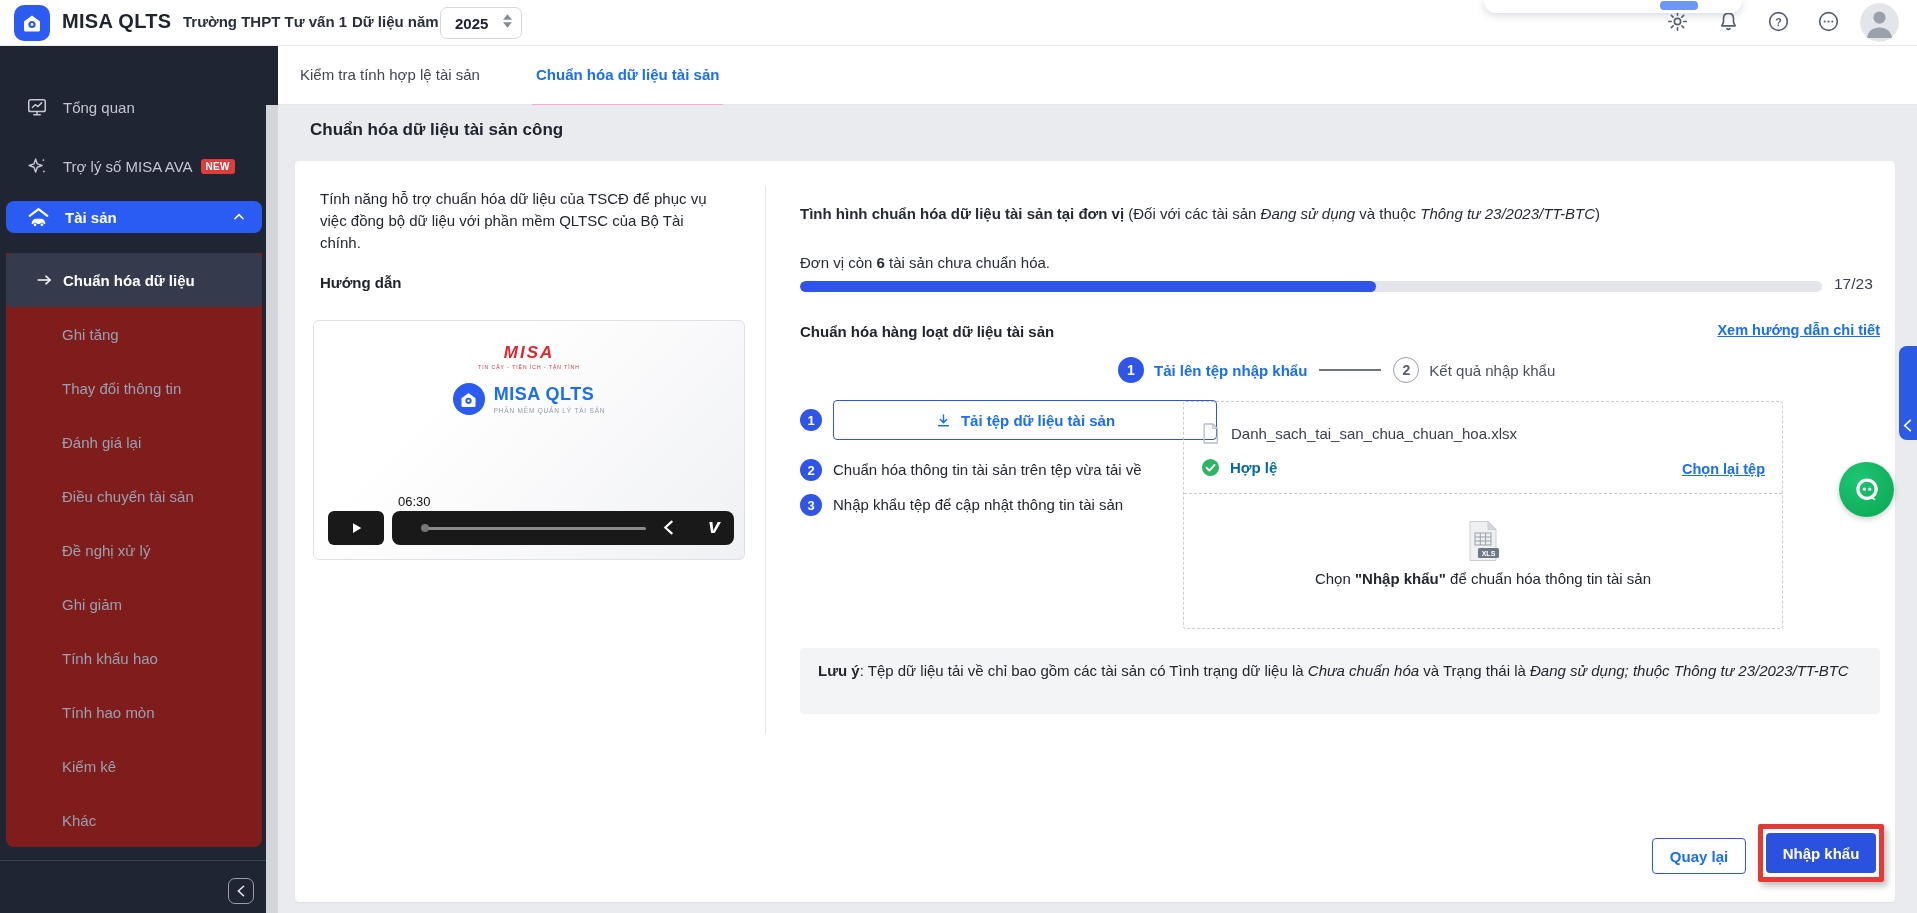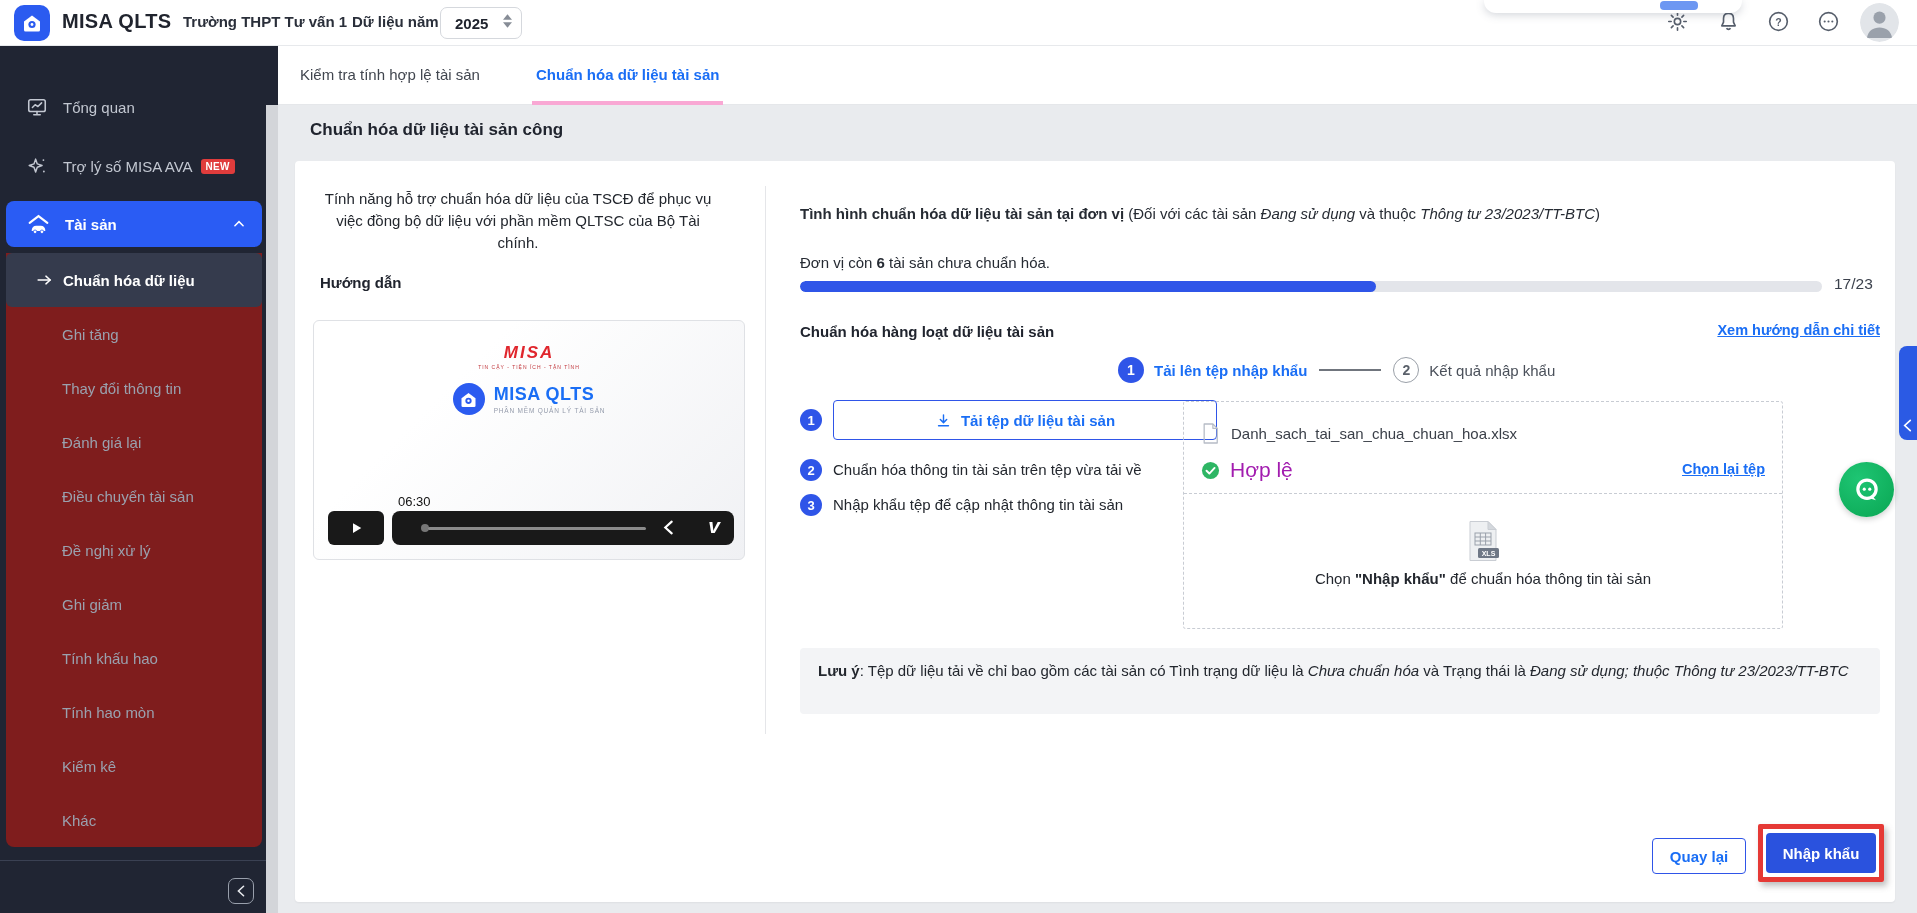--- a/index.html
+++ b/index.html
@@ -21,42 +21,42 @@
   .popup-cut { position:absolute; left:1484px; top:0; width:258px; height:13px; background:#fff; border-radius:0 0 12px 12px; box-shadow:0 2px 8px rgba(80,90,110,.25); z-index:40; }
   .popup-cut .pill { position:absolute; left:176px; top:1px; width:38px; height:9px; border-radius:4px; background:#6d97f2; }
 
   
   .sidebar { position:absolute; left:0; top:46px; width:278px; height:867px; background:#202533; z-index:20; }
   .scrollstrip { position:absolute; left:266px; top:59px; width:12px; height:808px; background:#d3d5d9; }
   .side-item { position:absolute; left:0; width:262px; height:48px; display:flex; align-items:center; cursor:pointer; }
   .side-item .sicon { width:24px; margin-left:26px; display:flex; }
   .side-item .slab { margin-left:13px; font-size:15px; color:#c2c7d1; }
   .badge-new { margin-left:8px; background:#e03c3c; color:#fff; font-size:10px; font-weight:bold; padding:2px 5px; border-radius:3px; letter-spacing:.3px; }
-  .side-active { position:absolute; left:6px; top:155px; width:256px; height:46px; background:#2a5cf4; border-radius:8px; display:flex; align-items:center; cursor:pointer; }
+  .side-active { position:absolute; left:6px; top:155px; width:256px; height:32px; background:#2a5cf4; border-radius:8px; display:flex; align-items:center; cursor:pointer; }
   .side-active .sicon { width:26px; margin-left:20px; display:flex; }
   .side-active .slab { margin-left:13px; font-size:15px; font-weight:bold; color:#fff; }
   .side-active .chev { margin-left:auto; margin-right:16px; display:flex; }
   .submenu { position:absolute; left:6px; top:207px; width:256px; height:594px; background:#7f1d1d; border-radius:0 0 8px 8px; }
   .subitem { height:54px; display:flex; align-items:center; padding-left:56px; font-size:15px; color:#9aa1ae; cursor:pointer; }
   .subitem.active { background:#353b4d; border-radius:6px; color:#fff; padding-left:30px; }
   .subitem.active .arrow { margin-right:10px; display:flex; }
   .side-divider { position:absolute; left:0; top:814px; width:266px; height:1px; background:#3a4153; }
   .collapse-btn { position:absolute; left:228px; top:832px; width:26px; height:26px; border:1.5px solid #99a0ac; border-radius:7px; display:flex; align-items:center; justify-content:center; cursor:pointer; }
 
   
   .content { position:absolute; left:278px; top:46px; width:1639px; height:867px; background:#e9ebee; }
   .tabbar { position:absolute; left:0; top:0; width:100%; height:59px; background:#fff; border-bottom:1px solid #e5e7ea; }
   .tab { position:absolute; top:0; height:59px; line-height:57px; font-size:15px; color:#41464f; cursor:pointer; }
   .tab1 { left:22px; }
-  .tab2 { left:254px; padding:0 4px; color:#1a6ef5; font-weight:bold; border-bottom:4px solid #f9a8d4; }
+  .tab2 { left:254px; padding:0 4px; color:#1a6ef5; font-weight:bold; border-bottom:1px solid #f9a8d4; }
   .page-title { position:absolute; left:32px; top:74px; font-size:17px; font-weight:bold; color:#20242e; }
   .card { position:absolute; left:17px; top:115px; width:1600px; height:741px; background:#fff; border-radius:4px; box-shadow:0 1px 2px rgba(0,0,0,.05); }
 
   
-  .lp-desc { position:absolute; left:25px; top:27px; width:396px; font-size:15px; line-height:22px; color:#23272e;text-align:center; }
+  .lp-desc { position:absolute; left:25px; top:27px; width:396px; font-size:15px; line-height:22px; color:#23272e; }
   .lp-guide { position:absolute; left:25px; top:113px; font-size:15px; font-weight:bold; color:#20242e; }
   .video { position:absolute; left:18px; top:159px; width:432px; height:240px; border:1px solid #dfe1e5; border-radius:6px; background:linear-gradient(135deg,#ffffff 30%,#f0f1f4); overflow:hidden; }
   .misa-red { position:absolute; left:0; right:0; top:22px; text-align:center; }
   .misa-red .mk { font-size:17px; font-weight:bold; font-style:italic; color:#e0262d; letter-spacing:2px; }
   .misa-red .ms { font-size:5px; color:#c2373c; letter-spacing:1px; margin-top:1px; }
   .qlts-row { position:absolute; left:0; right:0; top:62px; display:flex; align-items:center; justify-content:center; gap:9px; }
   .qlts-circ { width:32px; height:32px; border-radius:50%; background:#2b5bf0; display:flex; align-items:center; justify-content:center; }
   .qlts-name { font-size:18px; font-weight:bold; color:#1a6ef5; letter-spacing:.5px; }
   .qlts-sub { font-size:6.5px; color:#949bab; letter-spacing:.8px; margin-top:2px; }
   .vid-title { position:absolute; left:0; right:0; top:116px; text-align:center; font-size:17px; line-height:25px; font-weight:bold; color:#15181f; letter-spacing:.2px; }
@@ -88,21 +88,21 @@
   .wz-lab-off { margin-left:10px; font-size:15px; color:#4a505a; }
   .wz-line { width:62px; height:1.6px; background:#70757d; margin-right:12px; }
   .stepc { position:absolute; width:22px; height:22px; border-radius:50%; background:#2f55e8; color:#fff; font-size:13px; font-weight:bold; display:flex; align-items:center; justify-content:center; }
   .dl-btn { position:absolute; left:33px; top:239px; width:384px; height:40px; border:1.2px solid #2f55e8; border-radius:4px; background:#fff; display:flex; align-items:center; justify-content:center; gap:9px; cursor:pointer; }
   .dl-btn span { font-size:15px; font-weight:bold; color:#1a6ef5; }
   .step-text { position:absolute; left:33px; font-size:15px; color:#23272e; }
   .filebox { position:absolute; left:383px; top:240px; width:600px; height:228px; border:1px dashed #c8ccd3; border-radius:3px; }
   .fb-row1 { position:absolute; left:17px; top:20px; display:flex; align-items:center; gap:11px; }
   .fb-name { font-size:15px; color:#3a3f48; }
   .fb-row2 { position:absolute; left:17px; top:56px; display:flex; align-items:center; gap:10px; }
-  .fb-valid { font-size:21px; font-weight:normal; color:#a21caf; }
+  .fb-valid { font-size:15px; font-weight:bold; color:#0369a1; }
   .fb-relink { position:absolute; right:17px; top:59px; font-size:14.5px; color:#1a6ef5; text-decoration:underline; font-weight:bold; cursor:pointer; }
   .fb-div { position:absolute; left:0; right:0; top:91px; border-top:1px dashed #c8ccd3; }
   .fb-xls { position:absolute; left:50%; top:118px; transform:translateX(-50%); }
   .fb-hint { position:absolute; left:0; right:0; top:168px; text-align:center; font-size:15px; color:#23272e; }
   .note { position:absolute; left:0; top:487px; width:1080px; min-height:66px; background:#f3f4f6; border-radius:4px; padding:10px 18px; font-size:15px; line-height:26px; color:#23272e; }
   .back-btn { position:absolute; left:852px; top:677px; width:94px; height:36px; border:1px solid #2f55e8; border-radius:4px; background:#fff; color:#1a6ef5; font-size:15px; font-weight:bold; display:flex; align-items:center; justify-content:center; cursor:pointer; }
   .red-wrap { position:absolute; left:958px; top:663px; width:126px; height:58px; border:5px solid #e53935; border-radius:2px; box-shadow:3px 4px 6px rgba(110,110,110,.45); display:flex; align-items:center; justify-content:center; }
   .import-btn { width:110px; height:40px; background:#2a52de; border:none; border-radius:4px; color:#fff; font-size:15px; font-weight:bold; cursor:pointer; font-family:inherit; }
 
   

